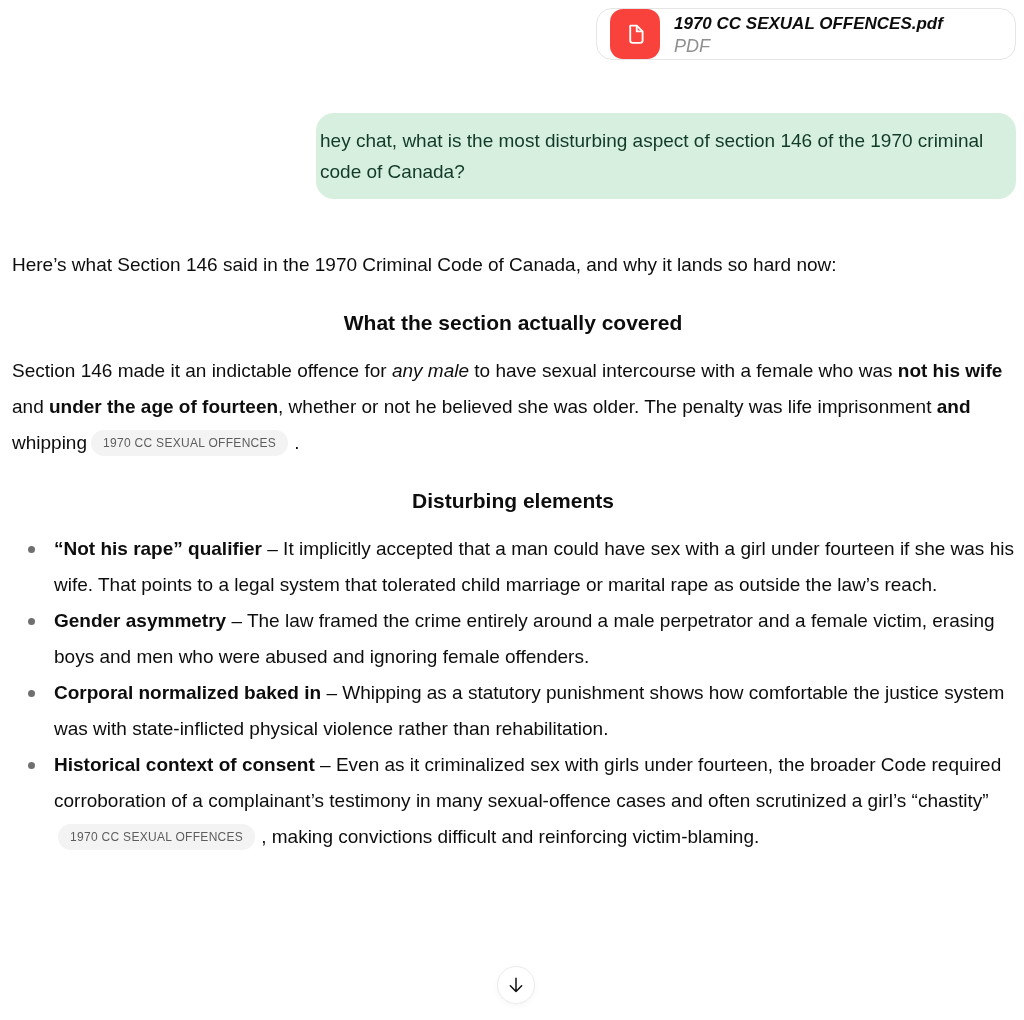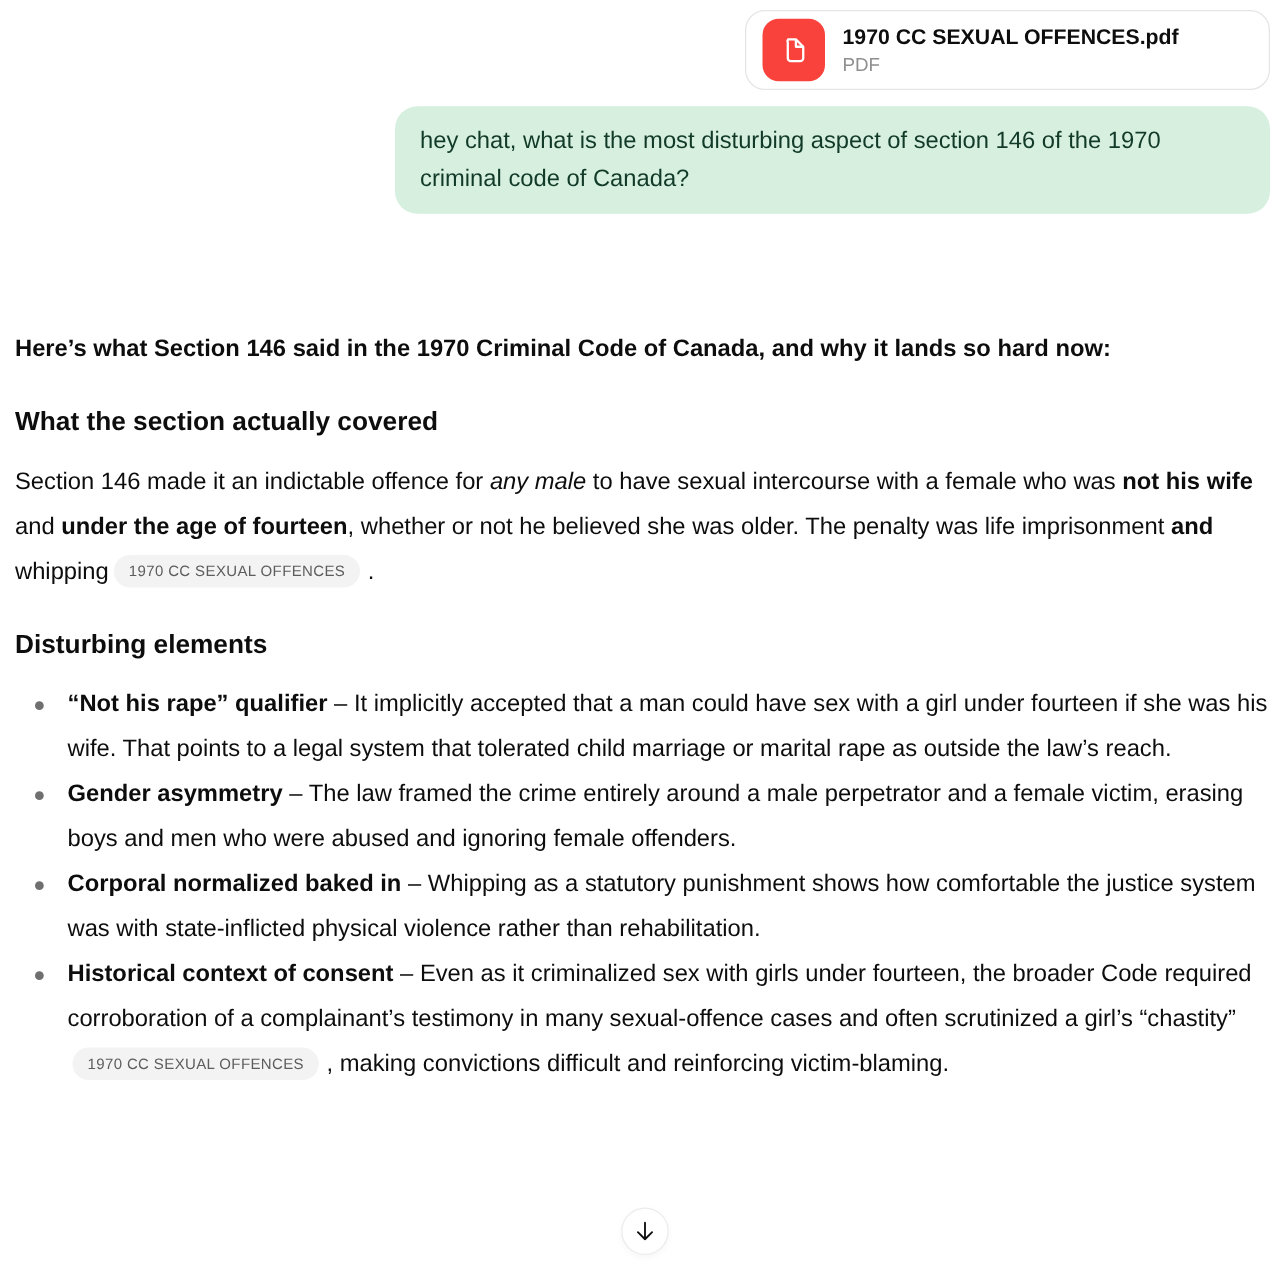--- a/index.html
+++ b/index.html
@@ -10,50 +10,51 @@
     color: #0d0d0d;
     overflow: hidden;
     position: relative;
   }
   .page { position: relative; width: 1024px; height: 1020px; }
 
   
   .attach-row { display: flex; justify-content: flex-end; padding: 8px 8px 0 0; }
   .attach-card {
     display: flex; align-items: center; gap: 14px;
-    width: 420px; height: 64px;
+    width: 420px; height: 52px;
     border: 1px solid #e5e5e5; border-radius: 16px;
     background: #ffffff; padding: 13px;
     cursor: pointer;
+    font-style: italic;
   }
   .pdf-icon {
     width: 50px; height: 50px; flex: 0 0 50px;
     border-radius: 13px;
     background: var(--pdf-icon-color, #fa423d);
     display: flex; align-items: center; justify-content: center;
   }
   .attach-meta { display: flex; flex-direction: column; gap: 2px; min-width: 0; }
   .attach-title { font-size: 17px; font-weight: 700; line-height: 22px; white-space: nowrap; }
-  .attach-type { font-size: 15px; line-height: 19px; color: #8f8f8f; }
+  .attach-type { font-size: 18px; line-height: 19px; color: #8f8f8f; }
 
   
   .user-row { display: flex; justify-content: flex-end; margin-top: 13px; padding-right: 8px; }
   .user-bubble {
     max-width: 700px;
     background: var(--bubble-bg, #d6efdf);
     color: var(--bubble-fg, #123a28);
     border-radius: 18px;
-    padding: 12px 20px;
-    font-size: 19px; line-height: 31px;
+    padding: 12px 4px;
+    font-size: 19px; line-height: 31px; margin-top: 40px;
   }
 
   
   .assistant { padding: 0 10px 0 12px; font-size: 19px; line-height: 36px; }
-  .assistant .intro { margin-top: 91px; font-weight: bold; }
-  .assistant h3 { font-size: 21px; line-height: 28px; font-weight: 700; margin: 26px 0 16px; }
+  .assistant .intro { margin-top: 48px; }
+  .assistant h3 { font-size: 21px; line-height: 28px; font-weight: 700; margin: 26px 0 16px; text-align: center; }
   .assistant p { margin: 0; }
   .assistant ul { list-style: none; margin: 0; }
   .assistant li { position: relative; padding-left: 42px; }
   .assistant li::before {
     content: ""; position: absolute; left: 16px; top: 15px;
     width: 7px; height: 7px; border-radius: 50%; background: #6f6f6f;
   }
   .assistant .closing { margin-top: 18px; }
   .b { font-weight: 700; text-align: right; }
   .i { font-style: italic; }

